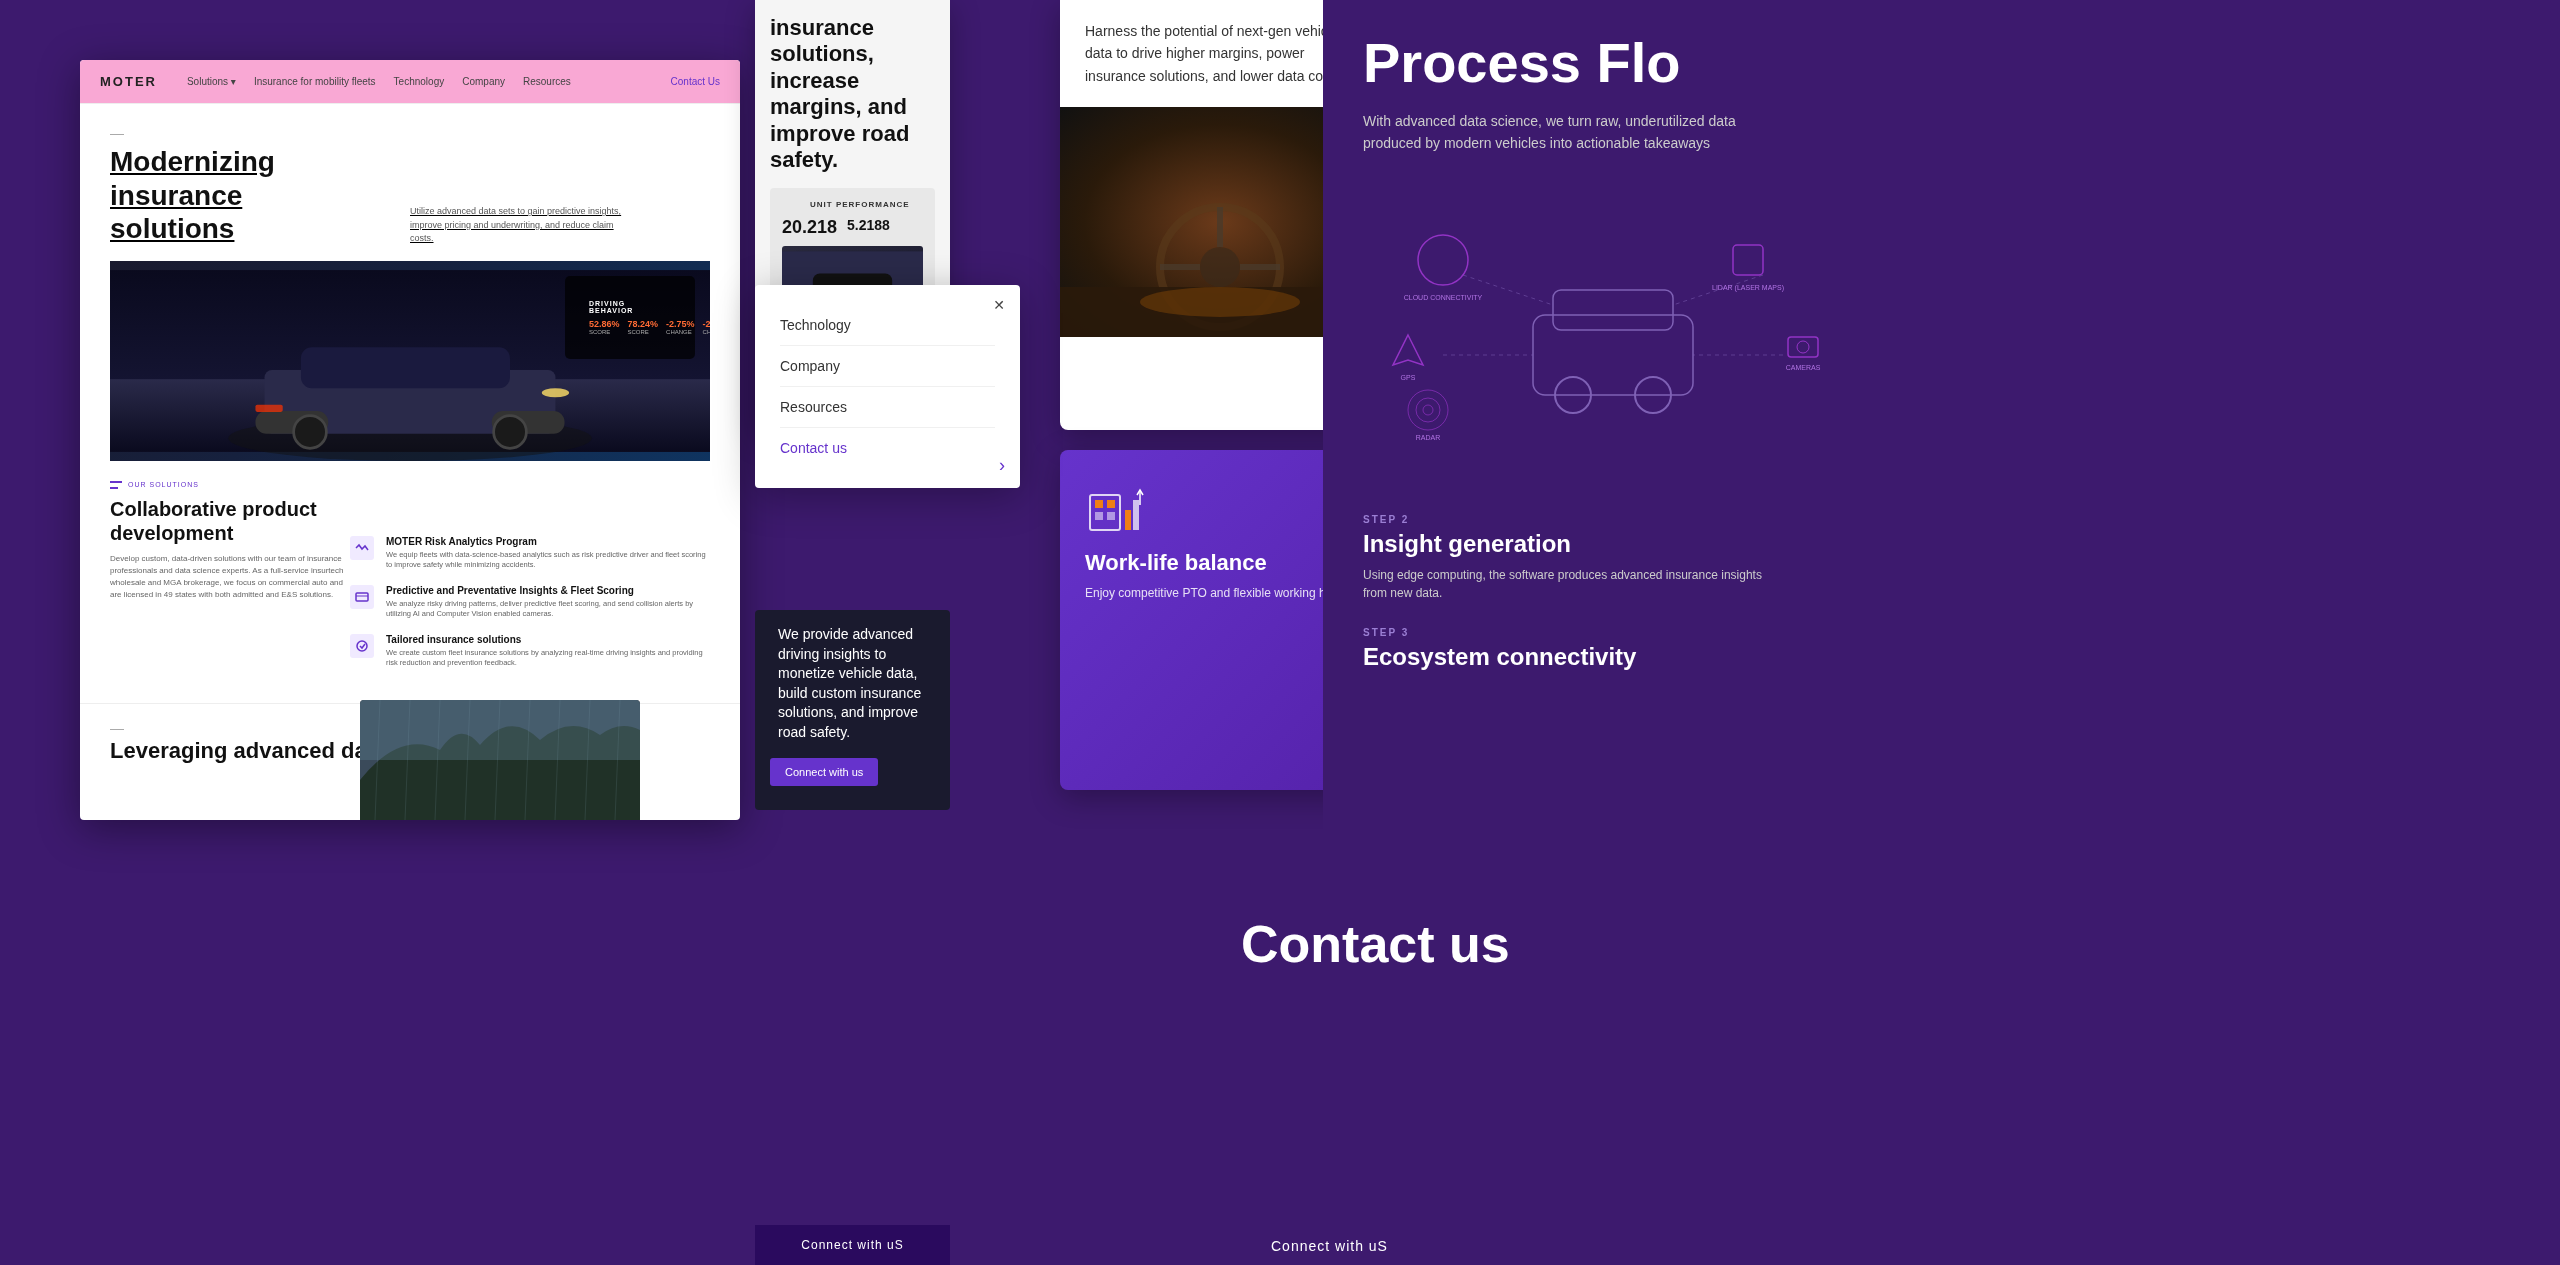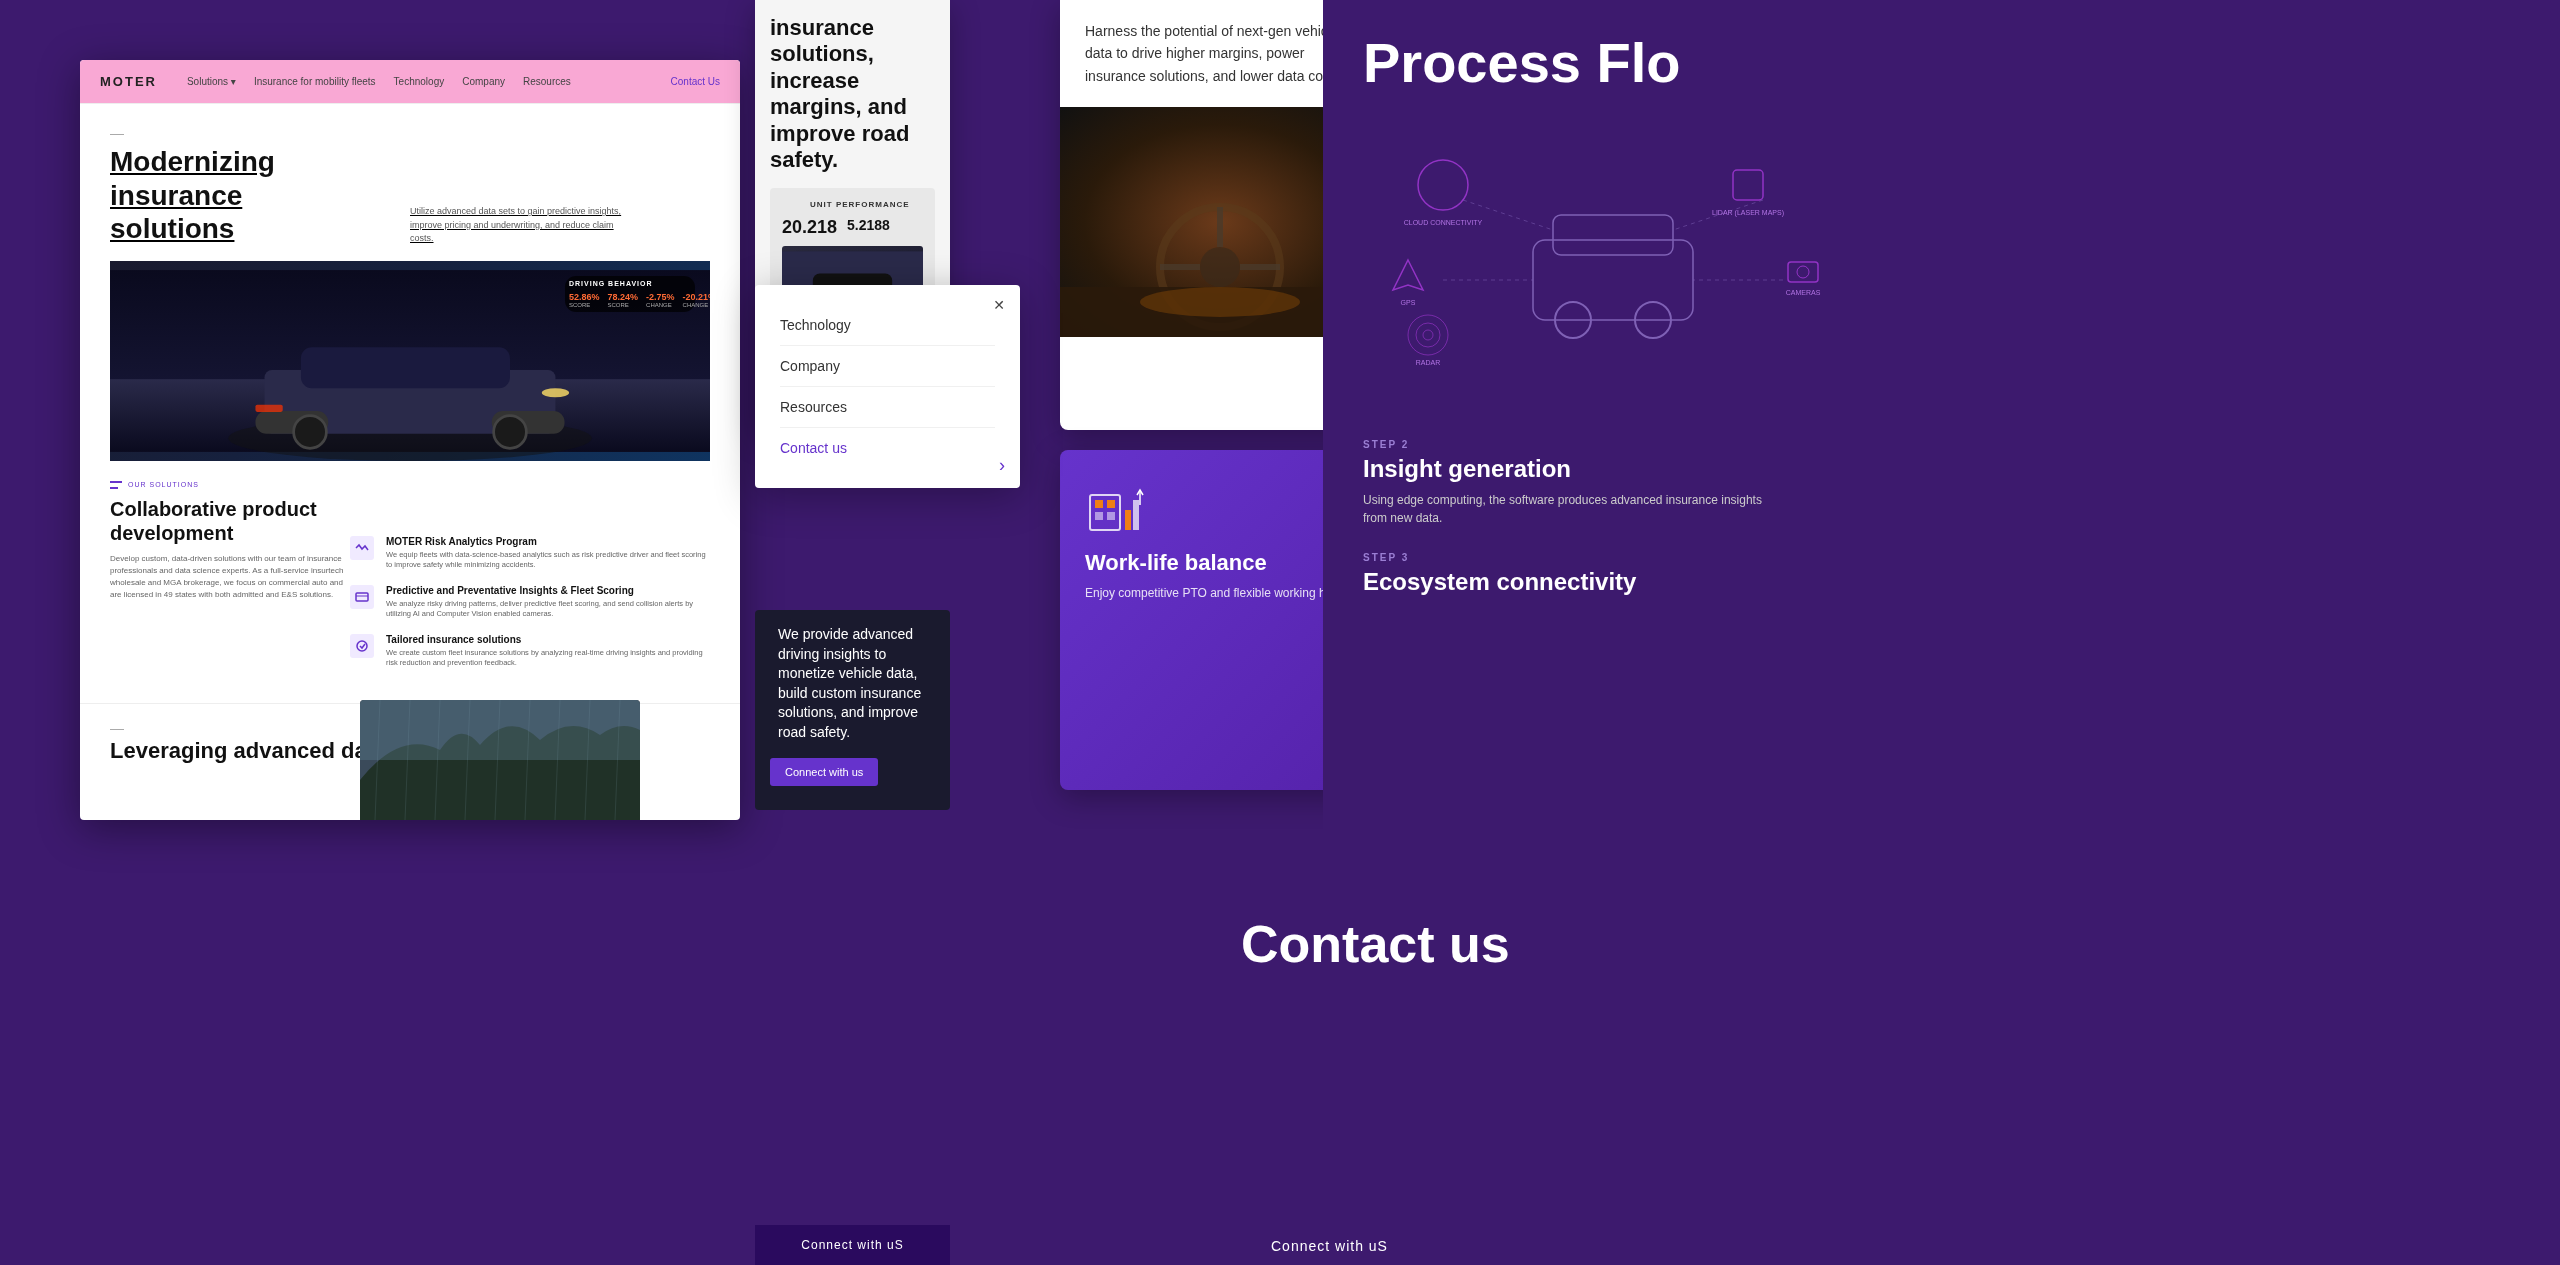--- a/index.html
+++ b/index.html
@@ -113,23 +113,23 @@
       margin-top: 15px;
       overflow: hidden;
     }
 
     .driving-behavior-overlay {
       position: absolute;
       top: 15px;
       right: 15px;
       background: rgba(0,0,0,0.7);
       color: #fff;
-      padding: 4px;
+      padding: 24px;
       font-size: 7px;
-      border-radius: 11px;
+      border-radius: 5px;
       width: 130px;
     }
 
     .db-title {
       font-size: 7px;
       font-weight: 700;
       letter-spacing: 1px;
       margin-bottom: 5px;
       color: #fff;
     }
@@ -820,20 +820,21 @@
   <div class="mobile-bottom-text">We provide advanced driving insights to monetize vehicle data, build custom insurance solutions, and improve road safety.</div>
   <div class="mobile-bottom-btn">Connect with us</div>
 </div>
 
 <div class="connect-footer">
   <span class="connect-text">Connect with uS</span>
 </div>
 
 <div class="right-panel">
   <h1 class="process-title">Process Flo</h1>
+  <p class="process-subtitle">With advanced data science, we turn raw, underutilized data produced by modern vehicles into actionable takeaways</p>
 
   <div class="diagram-area">
     <svg width="500" height="280" viewBox="0 0 500 280">
 
       <g opacity="0.7">
 
         <rect x="170" y="120" width="160" height="80" rx="12" fill="none" stroke="#9b7fd4" stroke-width="1.5"></rect>
         <rect x="190" y="95" width="120" height="40" rx="8" fill="none" stroke="#9b7fd4" stroke-width="1.5"></rect>
         <circle cx="210" cy="200" r="18" fill="none" stroke="#9b7fd4" stroke-width="2"></circle>
         <circle cx="290" cy="200" r="18" fill="none" stroke="#9b7fd4" stroke-width="2"></circle>

